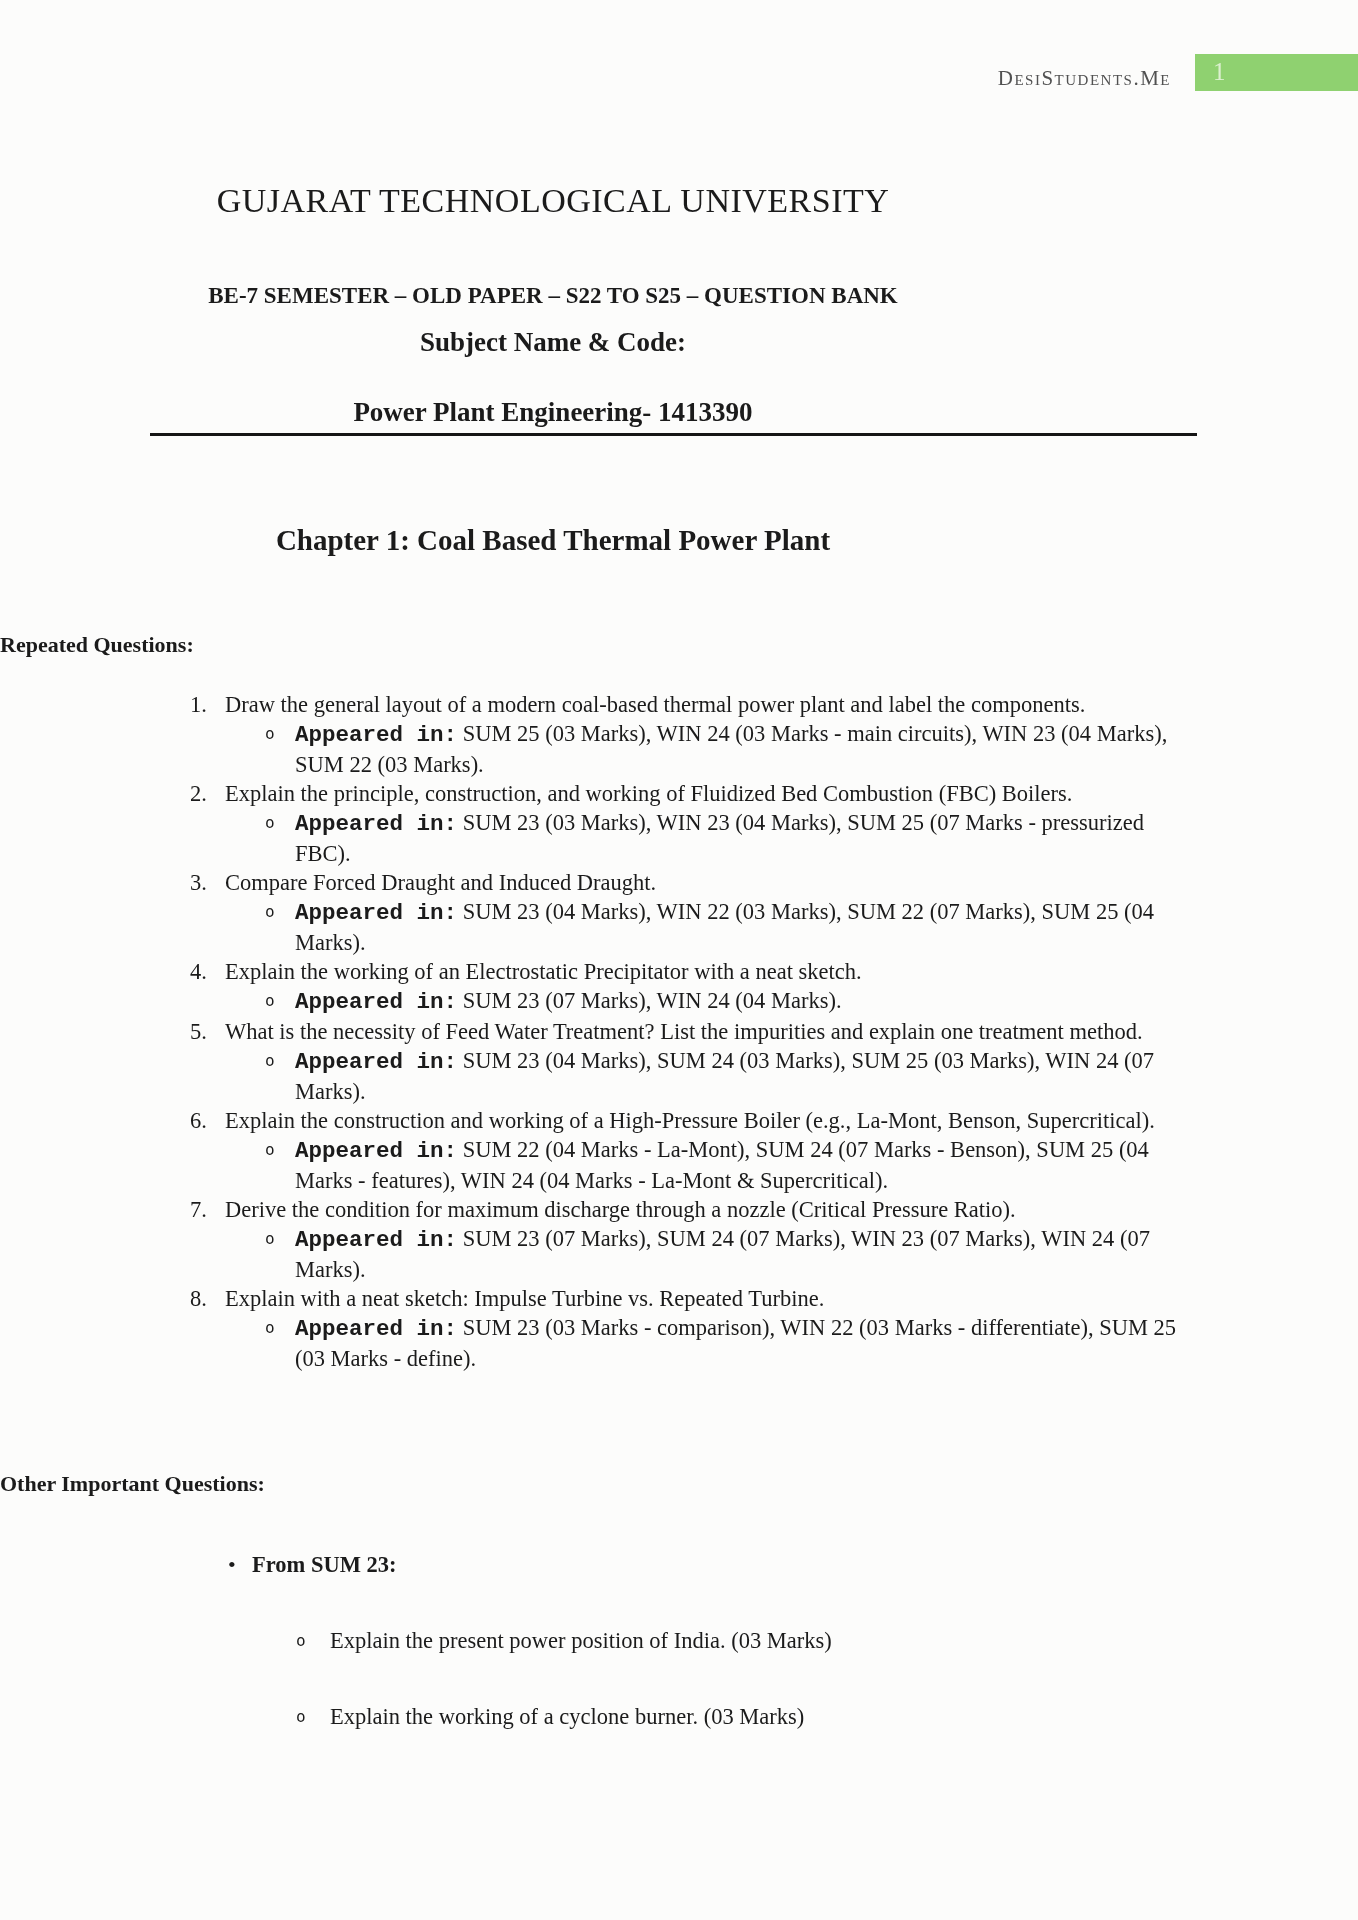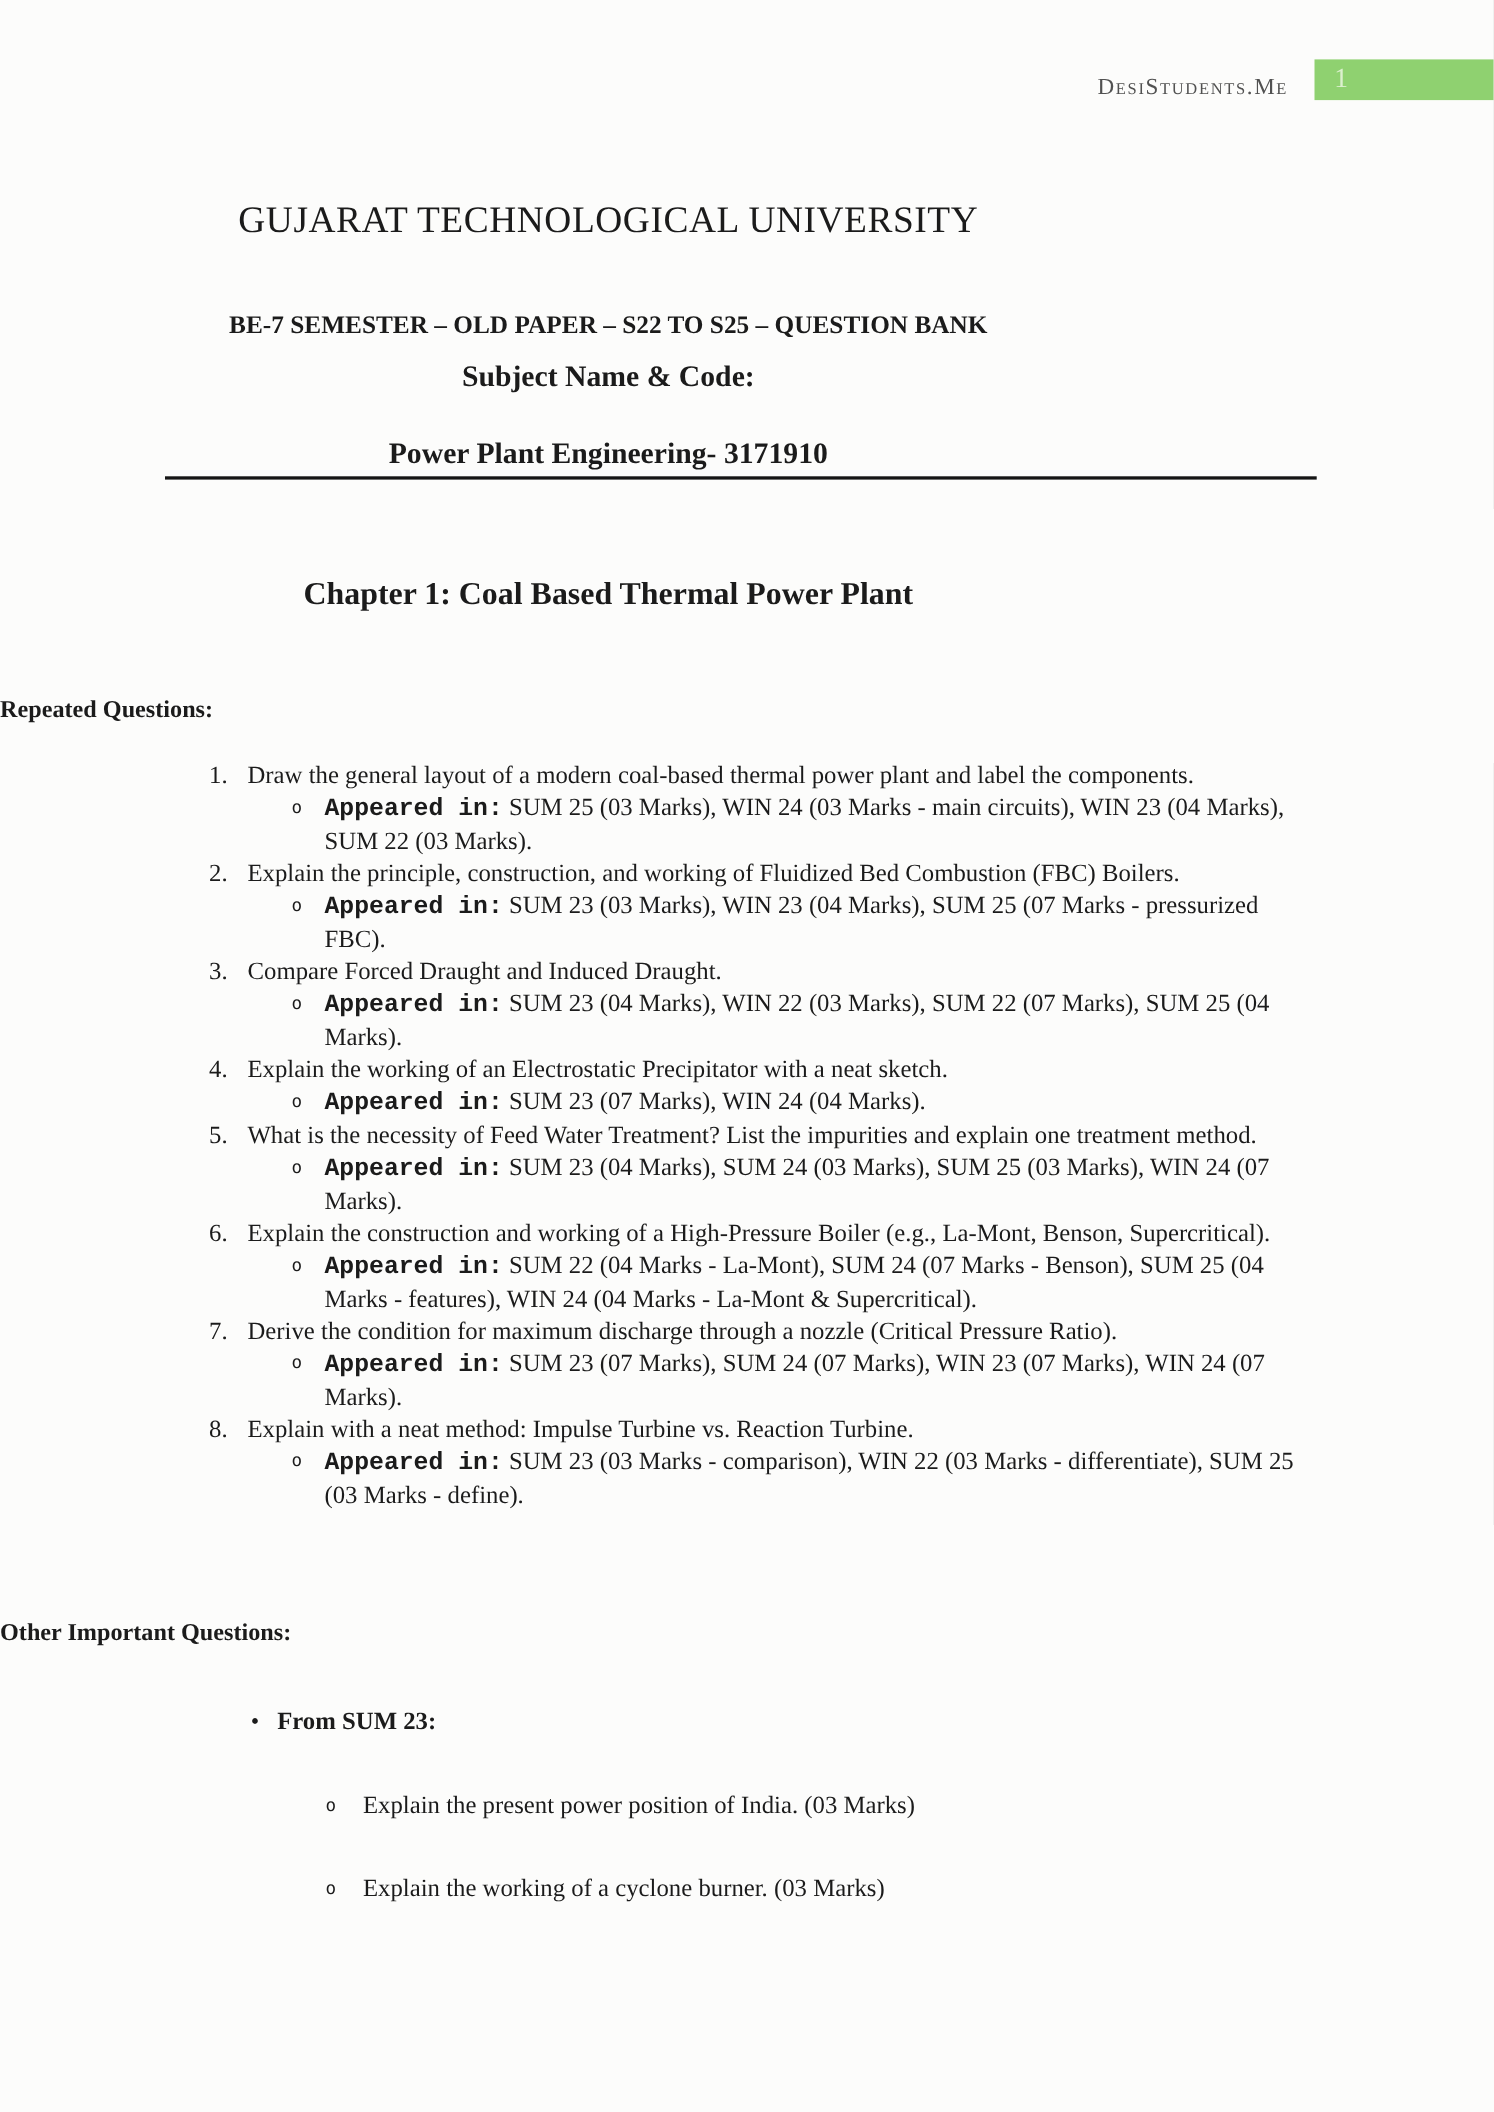--- a/index.html
+++ b/index.html
@@ -82,21 +82,21 @@
 
   <header class="site-header">
     <span class="site-name">DesiStudents.Me</span>
     <span class="page-badge" style="background: rgb(143, 209, 112);">1</span>
   </header>
 
   <div class="title-block">
     <div class="uni-title">GUJARAT TECHNOLOGICAL UNIVERSITY</div>
     <div class="uni-subtitle">BE-7 SEMESTER – OLD PAPER – S22 TO S25 – QUESTION BANK</div>
     <div class="subject-label">Subject Name &amp; Code:</div>
-    <div class="subject-value">Power Plant Engineering- 3171910</div>
+    <div class="subject-value">Power Plant Engineering- 1413390</div>
   </div>
 
   <hr class="subject-rule">
 
   <div class="chapter-title">Chapter 1: Coal Based Thermal Power Plant</div>
 
   <div class="section-heading">Repeated Questions:</div>
 
   <ol class="question-list" id="question-list">
       <li class="q-item">
@@ -165,21 +165,21 @@
           <div class="q-text">Derive the condition for maximum discharge through a nozzle (Critical Pressure Ratio).</div>
           <div class="q-sub">
             <span class="sub-marker">o</span>
             <div class="sub-text"><span class="appeared-label">Appeared in:</span> <span class="appeared-detail">SUM 23 (07 Marks), SUM 24 (07 Marks), WIN 23 (07 Marks), WIN 24 (07 Marks).</span></div>
           </div>
         </div>
       </li>
       <li class="q-item">
         <span class="q-num">8.</span>
         <div class="q-body">
-          <div class="q-text">Explain with a neat method: Impulse Turbine vs. Reaction Turbine.</div>
+          <div class="q-text">Explain with a neat sketch: Impulse Turbine vs. Repeated Turbine.</div>
           <div class="q-sub">
             <span class="sub-marker">o</span>
             <div class="sub-text"><span class="appeared-label">Appeared in:</span> <span class="appeared-detail">SUM 23 (03 Marks - comparison), WIN 22 (03 Marks - differentiate), SUM 25 (03 Marks - define).</span></div>
           </div>
         </div>
       </li>
     </ol>
 
   <div class="section-heading other-heading">Other Important Questions:</div>
 

